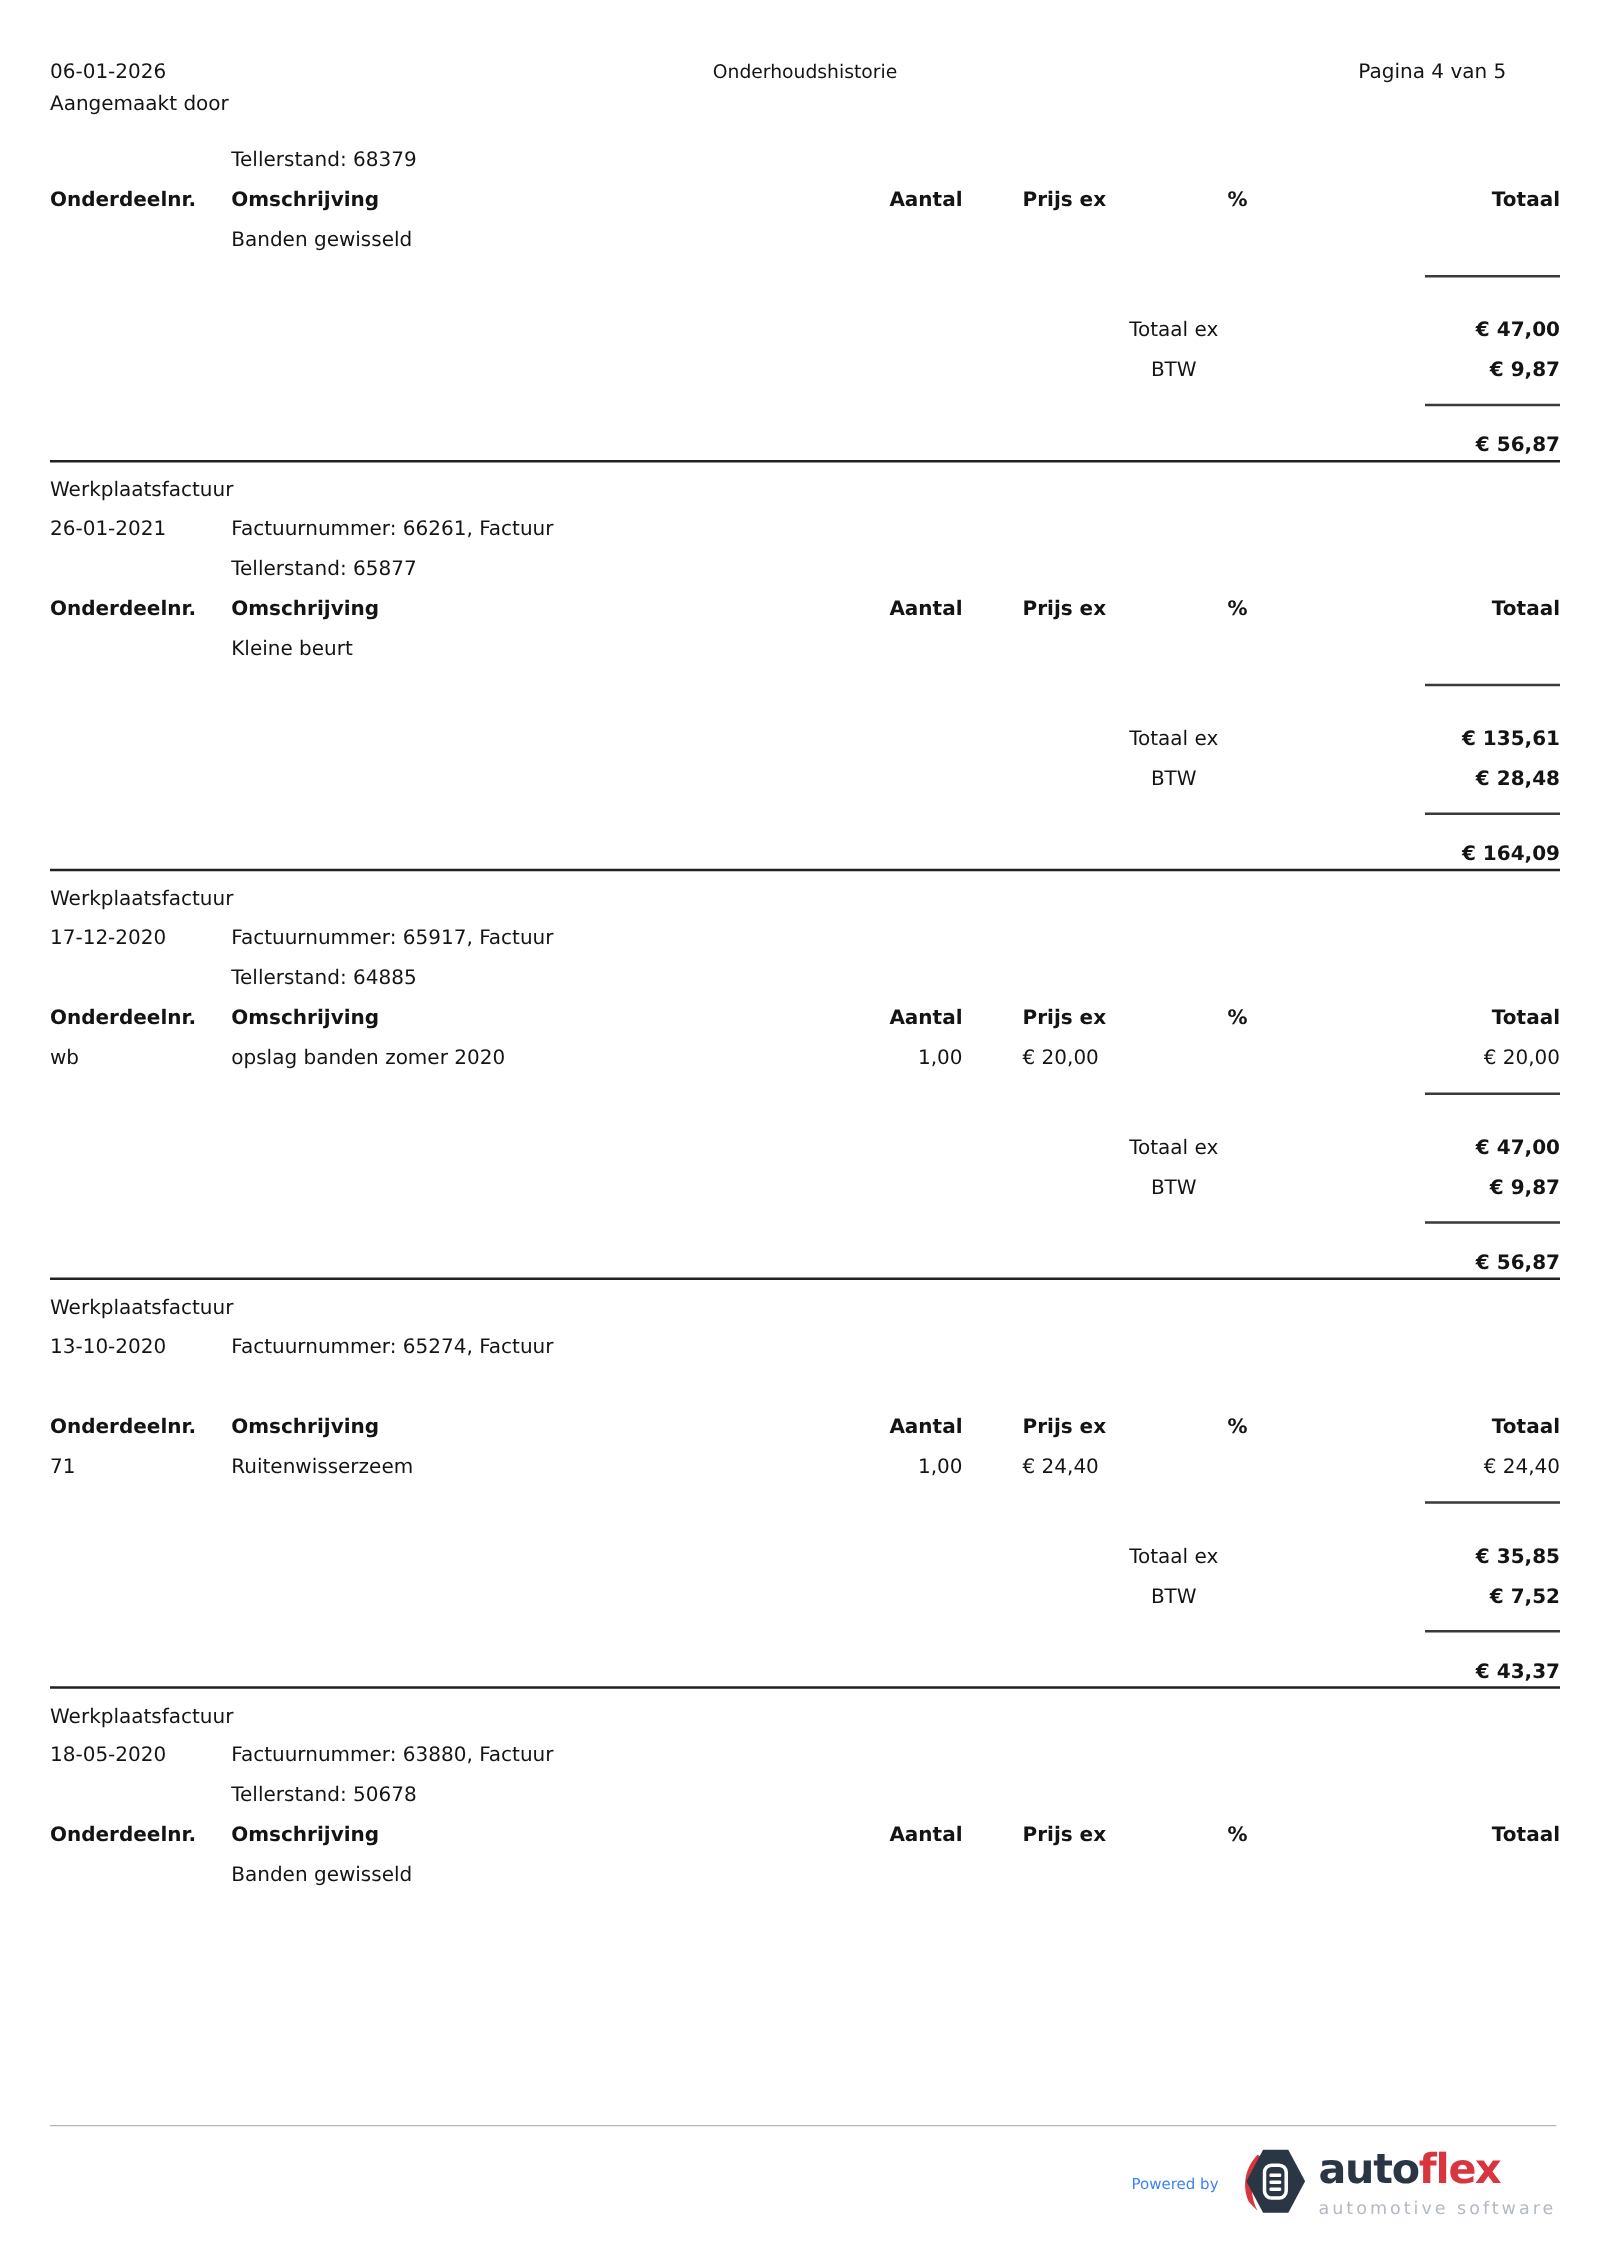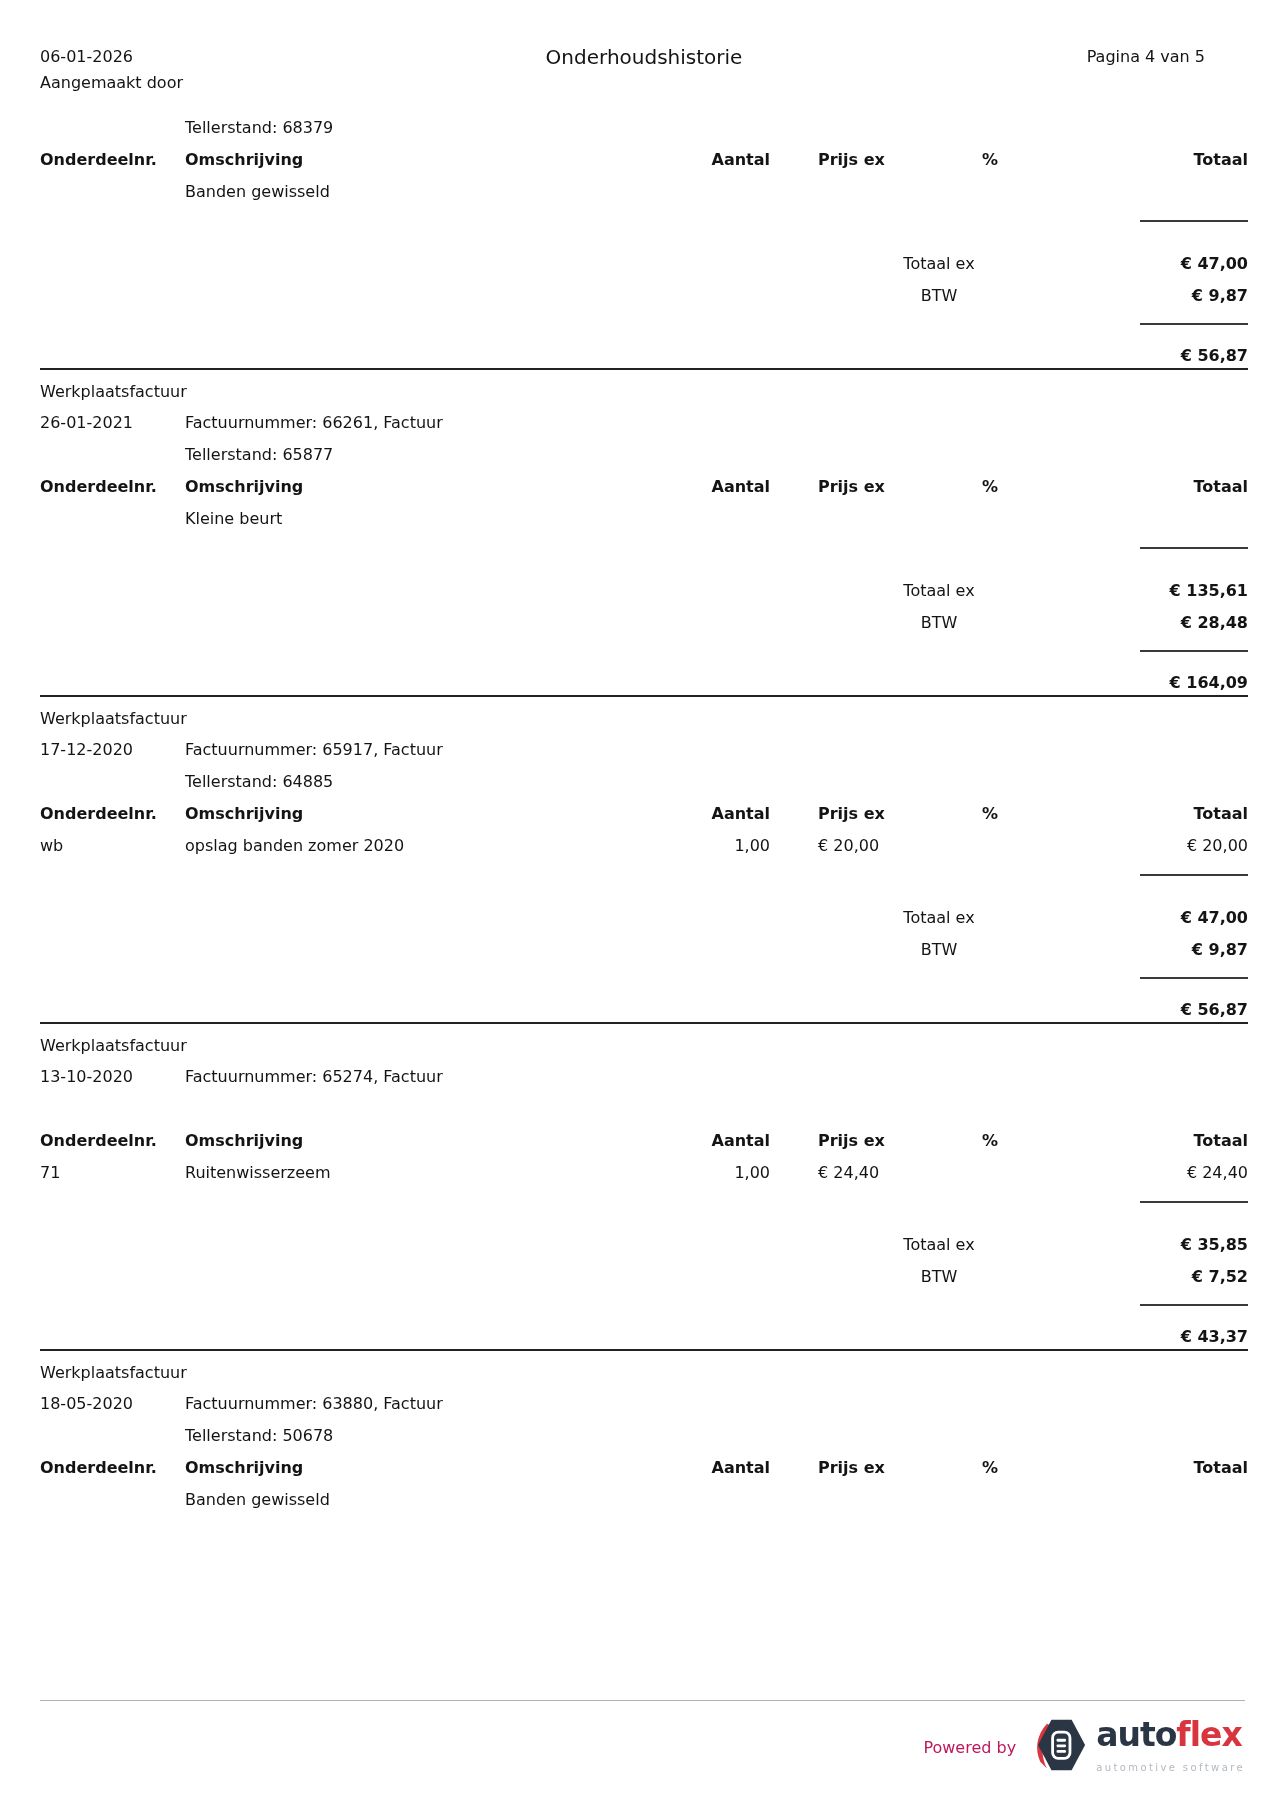--- a/index.html
+++ b/index.html
@@ -11,21 +11,21 @@
     font-size:16px; color:#141414;
     overflow:hidden;
   }
   .content { padding:0 32px 0 40px; }
 
   
   .doc-header { position:relative; padding-top:44px; height:56px; margin-bottom:13px; }
   .h-line { line-height:26px; }
   .h-title {
     position:absolute; top:44px; left:0; right:0;
-    text-align:center; line-height:26px; font-size:20px;
+    text-align:center; line-height:26px; font-size:15px;
   }
   .h-page { position:absolute; top:44px; right:43px; line-height:26px; }
 
   
   .row {
     display:grid;
     grid-template-columns:145px 495px 90px 120px 200px 158px;
     line-height:30px; min-height:30px; margin-bottom:2px;
   }
   .c-rest { grid-column:2 / -1; }
@@ -57,28 +57,28 @@
   .rule-full { border-top:2px solid #222; height:0; }
   .section-label { line-height:30px; margin:7px 0 1px 0; }
 
   
   .doc-footer { position:absolute; left:0; right:0; top:1700px; }
   .footer-rule { margin:0 35px 0 40px; border-top:1px solid #b3b3b3; height:0; }
   .powered-row {
     display:flex; justify-content:flex-end; align-items:center;
     padding-right:35px; margin-top:16px; gap:17px;
   }
-  .powered-text { font-size:16px; color:#be185d; }
+  .powered-text { font-size:12px; color:#3b82f6; }
   .logo { display:flex; align-items:center; gap:7px; }
   .logo-words { display:flex; flex-direction:column;gap:12px; }
   .logo-main { font-size:33px; font-weight:bold; letter-spacing:-1px; line-height:30px; }
   .logo-main .w-dark {}
   .logo-main .w-red {}
   .logo-sub {
-    font-size:10px; letter-spacing:2.4px; text-align:right;
+    font-size:14px; letter-spacing:2.4px; text-align:right;
     line-height:13px; margin-top:-1px;
   }
 </style>
 </head>
 <body>
 
 <div class="page">
   <div class="content">
 
     <header class="doc-header">

